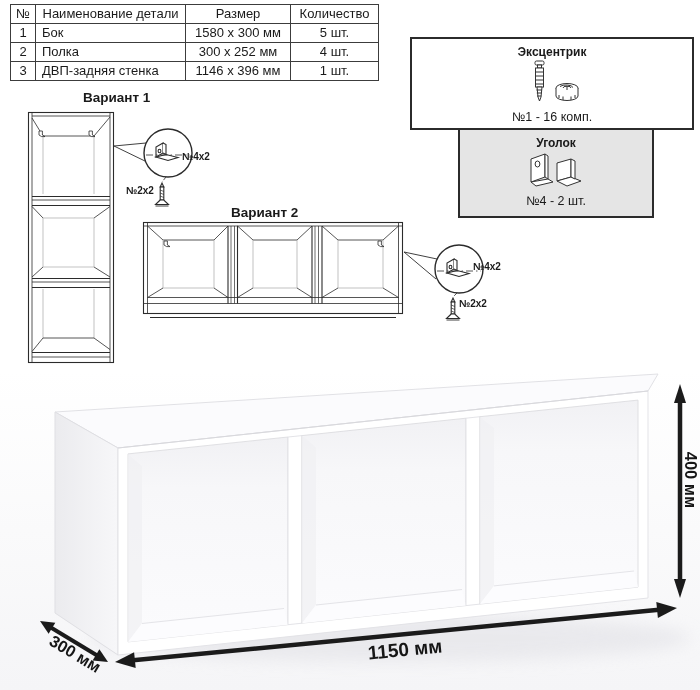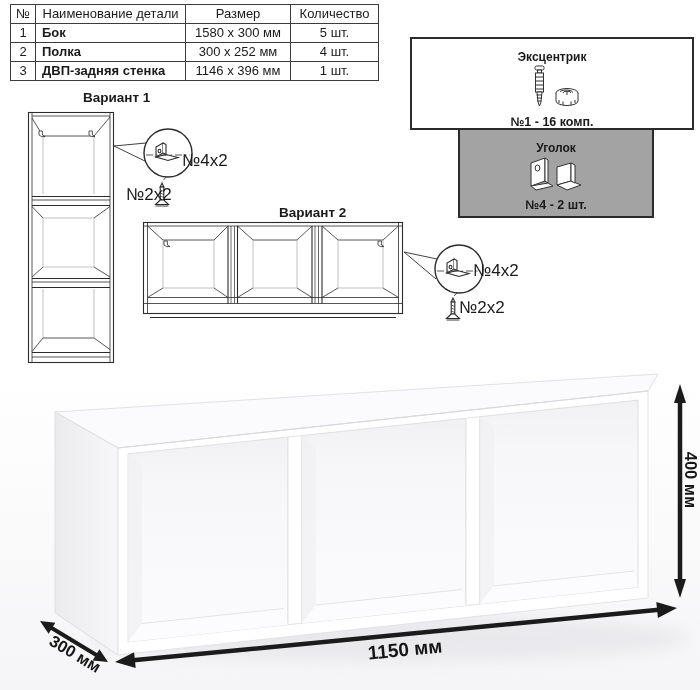--- a/index.html
+++ b/index.html
@@ -6,34 +6,34 @@
   body{
     width:700px;height:690px;position:relative;background:#ffffff;
     font-family:"Liberation Sans",sans-serif;color:#1a1a1a;overflow:hidden;
   }
   
   table.parts{position:absolute;left:10px;top:4px;border-collapse:collapse;background:#fff;}
   table.parts th,table.parts td{
     border:1px solid #3c3c3c;font-size:13px;font-weight:normal;
     height:18px;line-height:18px;padding:0 4px;white-space:nowrap;text-align:center;
   }
-  table.parts td.name{text-align:left;padding-left:6px;font-weight:bold;}
+  table.parts td.name{text-align:left;padding-left:6px;}
   
   .hw{position:absolute;left:410px;top:37px;width:284px;}
   .hw-row1{display:flex;border:2px solid #2b2b2b;height:89px;background:#fff;}
-  .hw-row2{display:flex;border:2px solid #2b2b2b;height:86px;background:#a3a3a3;
+  .hw-row2{display:flex;border:2px solid #2b2b2b;height:86px;background:#e5e5e5;
            width:192px;margin:-2px 10px 0 48px;}
   .hw-cell{flex:1;display:flex;flex-direction:column;align-items:center;border-right:2px solid #2b2b2b;min-width:0;}
   .hw-cell:last-child{border-right:none;}
-  .hw-title{font-weight:bold;font-size:12px;line-height:13px;text-align:left;padding-top:12px;}
+  .hw-title{font-weight:bold;font-size:12px;line-height:13px;text-align:left;padding-top:7px;}
   .hw-icon{flex:1;display:flex;align-items:center;justify-content:center;}
-  .hw-count{font-weight:bold;font-size:12.5px;line-height:13px;padding-bottom:8px;margin-top:auto;white-space:nowrap;}
+  .hw-count{font-weight:normal;font-size:12.5px;line-height:13px;padding-bottom:8px;margin-top:auto;white-space:nowrap;}
   
   .variant-title{position:absolute;font-weight:bold;font-size:13.5px;}
-  .callout-label{position:absolute;font-weight:normal;font-size:17px;white-space:nowrap;}
+  .callout-label{position:absolute;font-weight:bold;font-size:10px;white-space:nowrap;}
   .drawing{position:absolute;}
   
   .dim-label{position:absolute;font-weight:600;color:#161616;white-space:nowrap;}
   .dim-width{left:344px;top:639px;width:122px;text-align:center;font-size:19px;transform:rotate(-5.5deg);}
   .dim-depth{left:75px;top:654px;font-size:16.5px;transform:translate(-50%,-50%) rotate(31deg);}
   .dim-height{left:690px;top:480px;font-size:16.5px;transform:translate(-50%,-50%) rotate(90deg);}
 </style>
 </head>
 <body>
 
@@ -192,21 +192,21 @@
       <line x1="-1.8" y1="10" x2="1.8" y2="11.5" stroke-width="0.7"></line>
       <line x1="-1.8" y1="13" x2="1.8" y2="14.5" stroke-width="0.7"></line>
       <path d="M-1.8,17 L-6.5,21.5 L6.5,21.5 L1.8,17 Z"></path>
       <line x1="-6.5" y1="23" x2="6.5" y2="23" stroke-width="0.9"></line>
     </g>
   </g>
 </svg>
 <div class="callout-label" style="left:182px;top:151px;">№4х2</div>
 <div class="callout-label" style="left:126px;top:185px;">№2х2</div>
 
-<div class="variant-title" style="left:231px;top:205px;margin-left:48px;">Вариант 2</div>
+<div class="variant-title" style="left:231px;top:205px;">Вариант 2</div>
 
 <svg class="drawing" style="left:140px;top:218px;" width="365" height="105" viewBox="0 0 365 105">
   <g stroke="#2b2b2b" fill="none" stroke-width="1.1">
     <rect x="3.5" y="4.5" width="259" height="91" fill="#fff"></rect>
     <line x1="10" y1="99.5" x2="256" y2="99.5"></line>
     <line x1="7.5" y1="4.5" x2="7.5" y2="95.5" stroke-width="0.8"></line>
     <line x1="258.5" y1="4.5" x2="258.5" y2="95.5" stroke-width="0.8"></line>
     <line x1="3.5" y1="8" x2="262.5" y2="8" stroke-width="0.8"></line>
     <line x1="7.5" y1="79.5" x2="258.5" y2="79.5" stroke-width="0.8"></line>
     <line x1="3.5" y1="85.5" x2="262.5" y2="85.5" stroke-width="0.8"></line>

